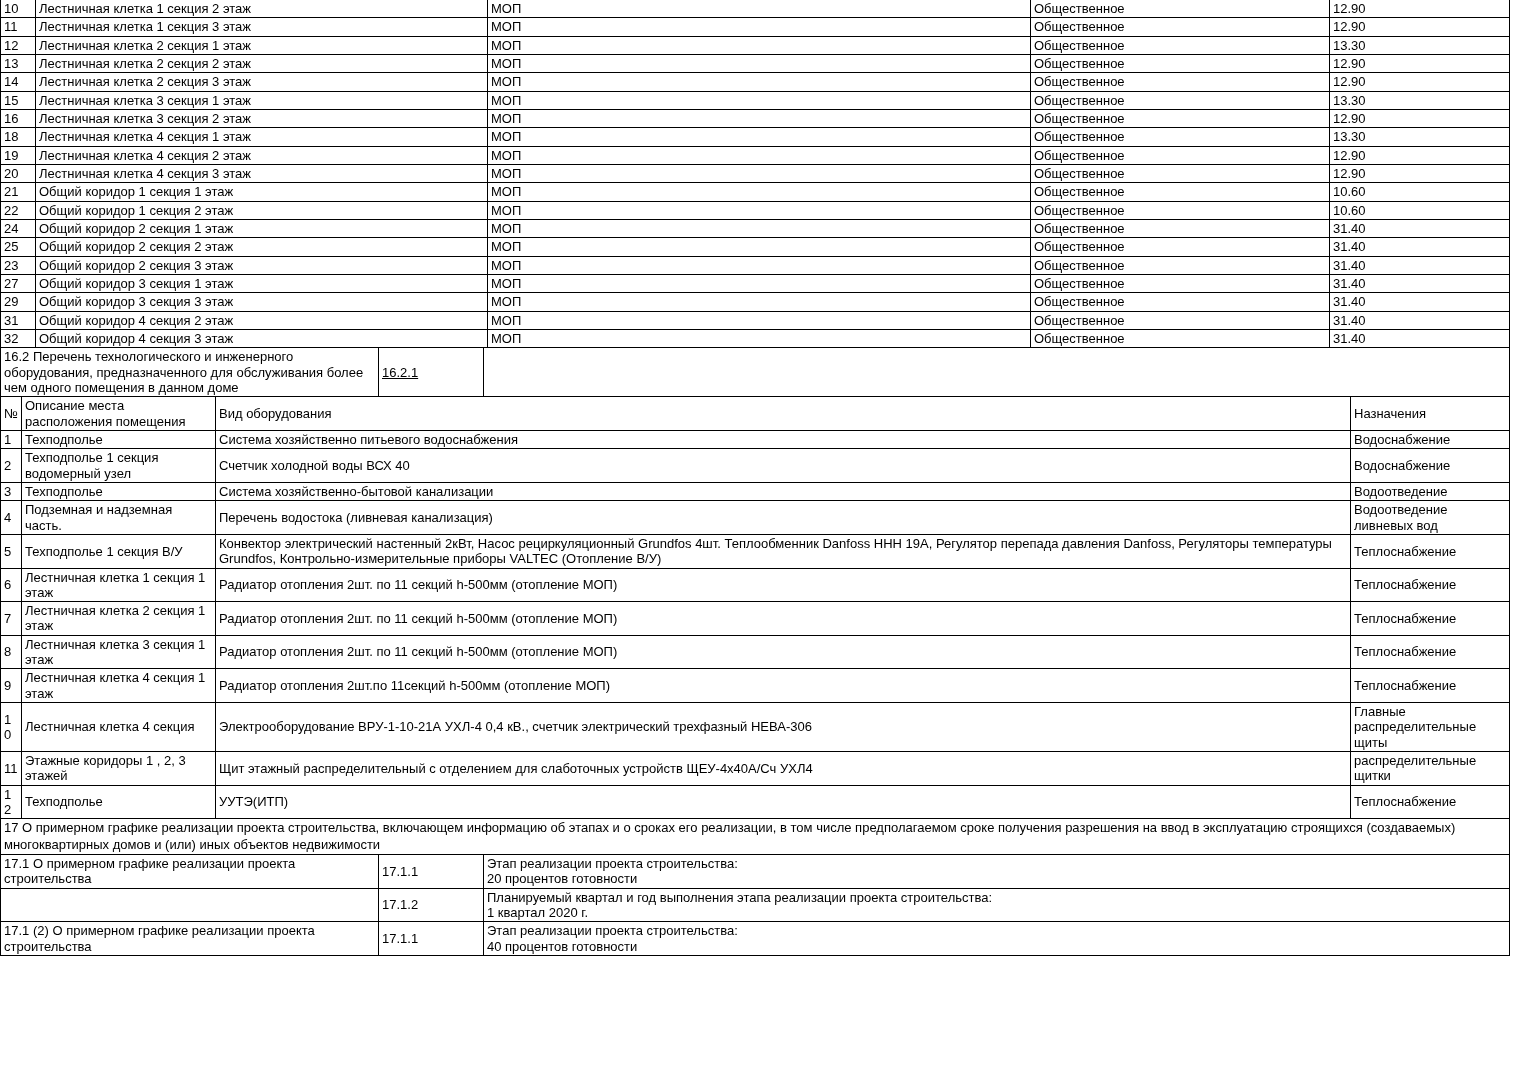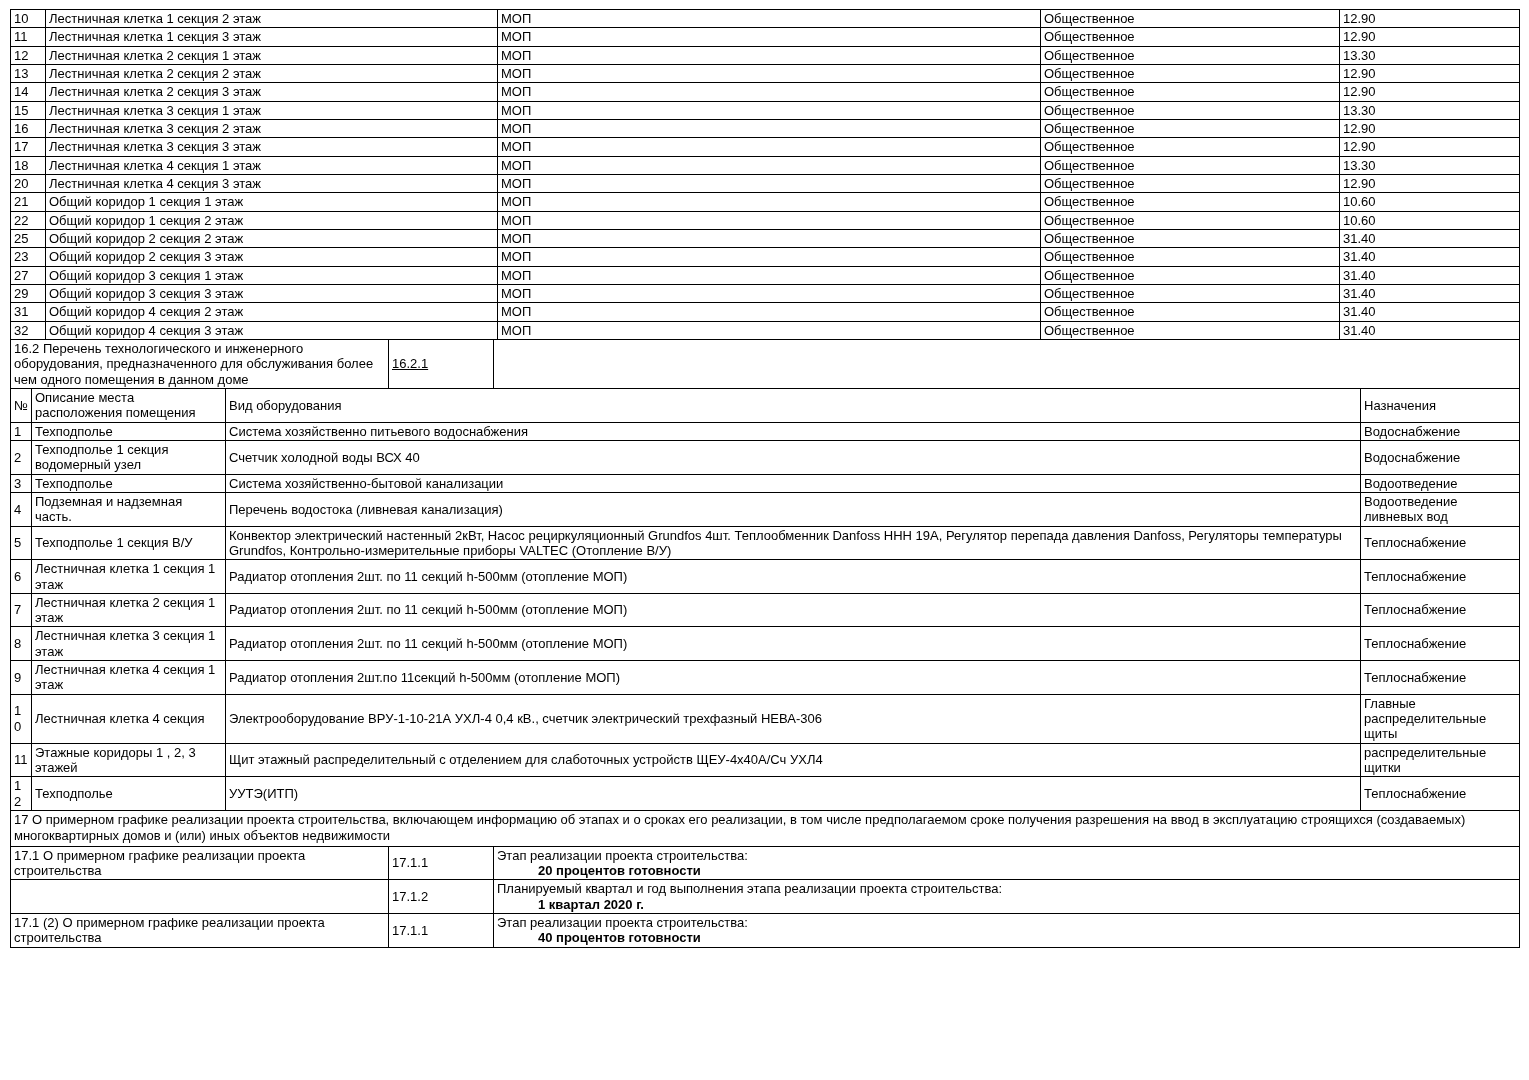--- a/index.html
+++ b/index.html
@@ -2,38 +2,38 @@
 <html><head>
 <meta charset="utf-8">
 <style>
   * { box-sizing: border-box; }
   html, body { margin: 0; padding: 0; background: #ffffff; }
   body {
     width: 1529px; height: 1080px;
     font-family: "Liberation Sans", "DejaVu Sans", sans-serif;
     font-size: 13px; color: #000; line-height: 1.18;
   }
-  .page { padding: 10px; width: 1380px; }
+  .page { width: 1380px; }
   table {
     border-collapse: collapse;
     width: 1509px;
     table-layout: fixed;
   }
   table + table, .stack > table { margin-top: -1px; }
   td, th {
     border: 1px solid #000;
     padding: 1px 3px;
     vertical-align: middle;
     text-align: left;
     font-weight: normal;
     overflow: hidden;
     word-wrap: break-word;
   }
   .t1 td { height: 18px; white-space: nowrap; }
-  .bold { font-weight: bold; margin-left: 41px; }
+  .bold { font-weight: normal; }
   .sec17-text { line-height: 1.25; }
   .code-cell { vertical-align: middle; text-decoration: underline; }
 </style>
 </head>
 <body>
 
 <div class="page stack">
 
   <table class="t1">
     <colgroup>
@@ -87,53 +87,60 @@
           <td>13.30</td>
         </tr>
         <tr>
           <td>16</td>
           <td>Лестничная клетка 3 секция 2 этаж</td>
           <td>МОП</td>
           <td>Общественное</td>
           <td>12.90</td>
         </tr>
         <tr>
-          <td>17</td>
-          <td>Лестничная клетка 3 секция 3 этаж</td>
-          <td>МОП</td>
-          <td>Общественное</td>
-          <td>12.90</td>
-        </tr>
-        <tr>
           <td>18</td>
           <td>Лестничная клетка 4 секция 1 этаж</td>
           <td>МОП</td>
           <td>Общественное</td>
           <td>13.30</td>
         </tr>
         <tr>
+          <td>19</td>
+          <td>Лестничная клетка 4 секция 2 этаж</td>
+          <td>МОП</td>
+          <td>Общественное</td>
+          <td>12.90</td>
+        </tr>
+        <tr>
           <td>20</td>
           <td>Лестничная клетка 4 секция 3 этаж</td>
           <td>МОП</td>
           <td>Общественное</td>
           <td>12.90</td>
         </tr>
         <tr>
           <td>21</td>
           <td>Общий коридор 1 секция 1 этаж</td>
           <td>МОП</td>
           <td>Общественное</td>
           <td>10.60</td>
         </tr>
         <tr>
           <td>22</td>
           <td>Общий коридор 1 секция 2 этаж</td>
           <td>МОП</td>
           <td>Общественное</td>
           <td>10.60</td>
+        </tr>
+        <tr>
+          <td>24</td>
+          <td>Общий коридор 2 секция 1 этаж</td>
+          <td>МОП</td>
+          <td>Общественное</td>
+          <td>31.40</td>
         </tr>
         <tr>
           <td>25</td>
           <td>Общий коридор 2 секция 2 этаж</td>
           <td>МОП</td>
           <td>Общественное</td>
           <td>31.40</td>
         </tr>
         <tr>
           <td>23</td>

